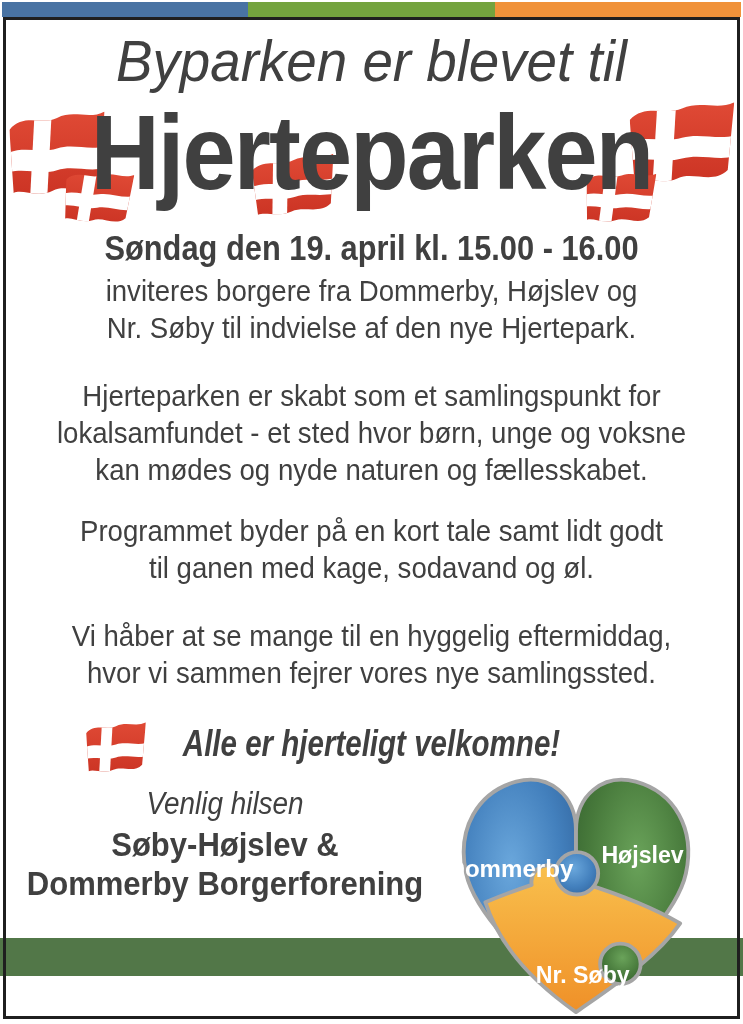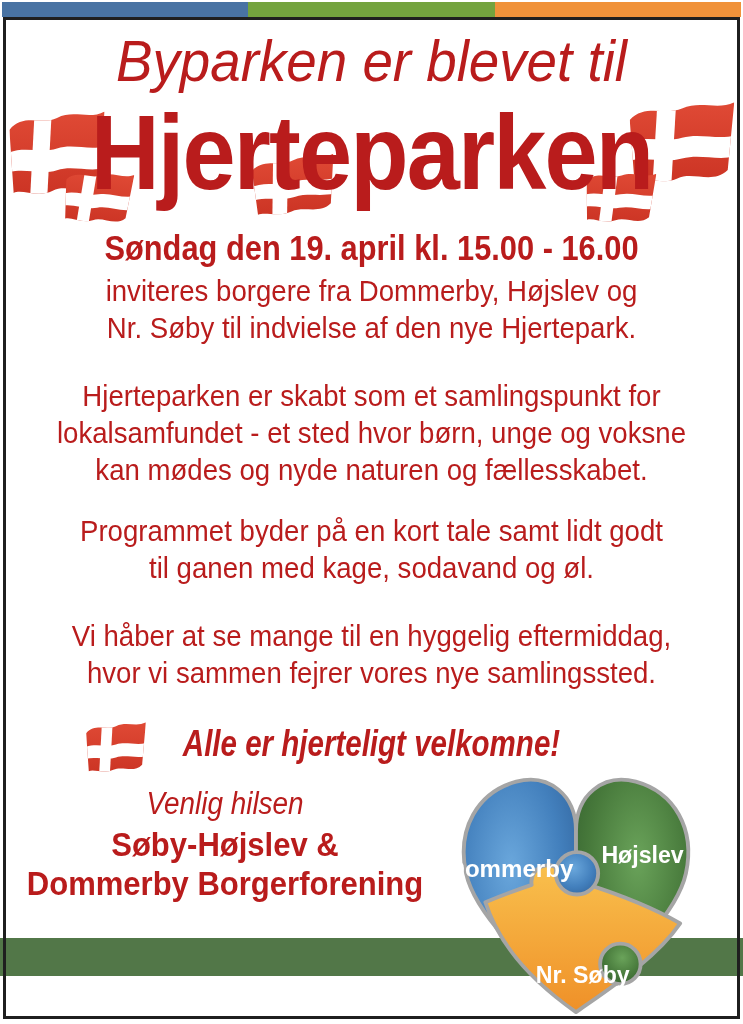--- a/index.html
+++ b/index.html
@@ -1,18 +1,18 @@
 <!DOCTYPE html>
 <html><head>
 <meta charset="utf-8">
 <style>
   html,body{margin:0;padding:0;background:#ffffff;}
   .poster{
     position:relative;width:743px;height:1024px;background:#ffffff;
-    font-family:"Liberation Sans",sans-serif;color:#b91c1c;overflow:hidden;
+    font-family:"Liberation Sans",sans-serif;color:#404040;overflow:hidden;
   }
   
   .topbar{position:absolute;left:2px;right:2px;top:2px;height:15px;display:flex;z-index:4;}
   .topbar .seg{flex:1;height:100%;}
   .seg-blue{background:#4973A3;}
   .seg-green{background:#74A33E;}
   .seg-orange{background:#F0923A;}
   
   .frame{position:absolute;left:3px;right:3px;top:17px;bottom:5px;border:3px solid #1f1f1f;z-index:5;pointer-events:none;}
   

